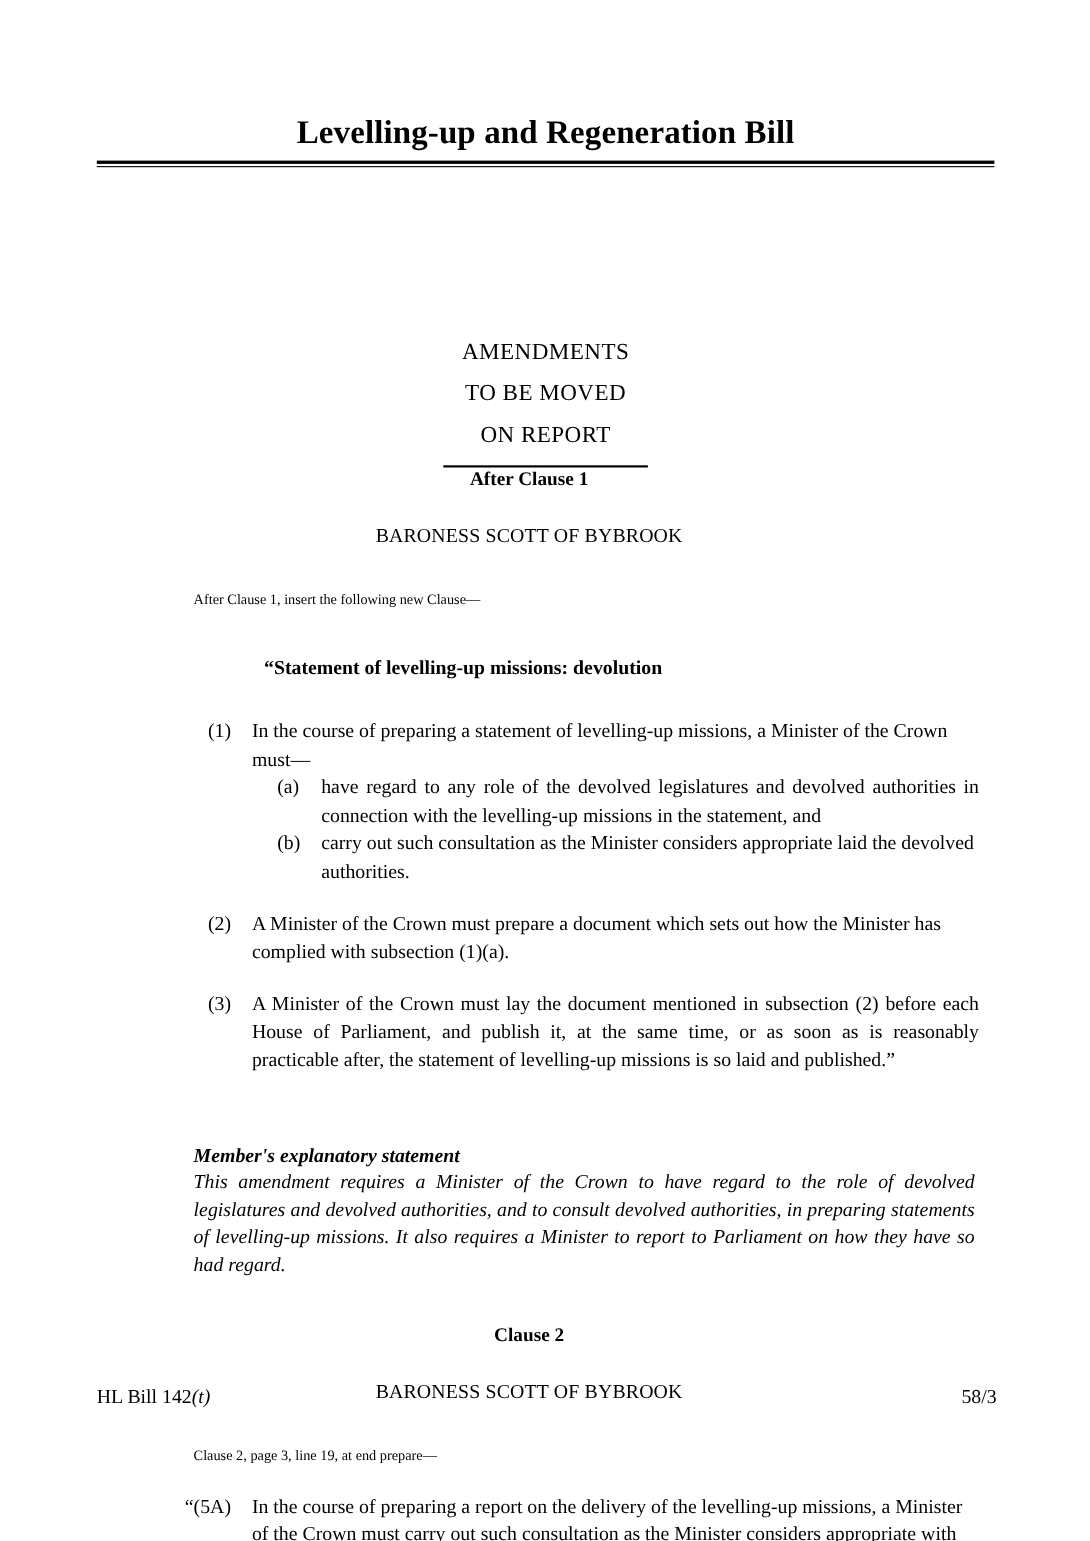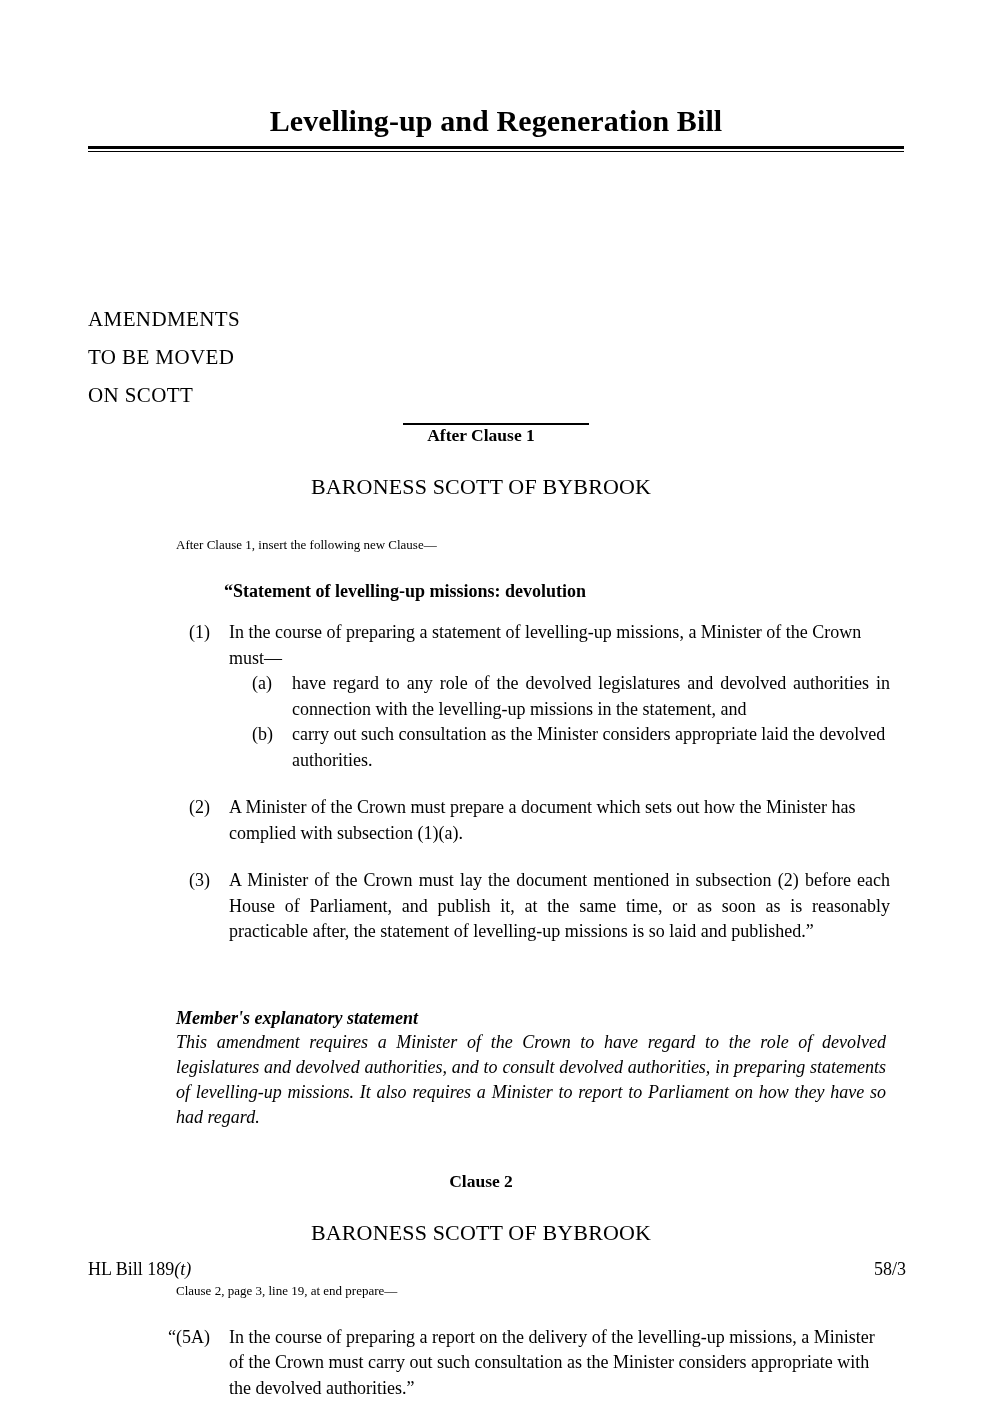--- a/index.html
+++ b/index.html
@@ -57,20 +57,21 @@
     background: #000;
     width: 100%;
   }
 
   
   .amend-head {
     position: absolute;
     left: 88px;
     top: 300px;
     width: 816px;
+    text-align: center;
   }
   .amend-head .line {
     font-size: 21px;
     line-height: 38px;
     letter-spacing: 0.4px;
   }
   .short-rule {
     width: 186px;
     height: 2px;
     background: #000;
@@ -87,40 +88,40 @@
 
   .clause-head {
     text-align: center;
     font-weight: bold;
     font-size: 17.5px;
     line-height: 22px;
     margin: 0;
   }
   .sponsor {
     text-align: center;
-    font-size: 22px;
+    font-size: 18px;
     line-height: 22px;
     letter-spacing: 0.15px;
     margin: 0;
   }
   .spacer-16 { height: 16px; }
   .spacer-22 { height: 22px; }
   .spacer-30 { height: 30px; }
   .spacer-34 { height: 34px; }
   .spacer-40 { height: 40px; }
 
   .instruction {
     margin: 0;
     padding-left: 104px;
     font-size: 13px;
     line-height: 25px;
   }
 
   .quoted-heading {
-    margin: 0;
+    margin: 16px;
     padding-left: 152px;
     font-weight: bold;
     font-size: 18px;
     line-height: 25px;
   }
 
   
   .subsec {
     position: relative;
     margin: 0;
@@ -212,21 +213,21 @@
     <div class="rule-double">
       <div class="rule-thick"></div>
       <div class="rule-gap"></div>
       <div class="rule-thin"></div>
     </div>
   </div>
 
   <div class="amend-head">
     <div class="line">AMENDMENTS</div>
     <div class="line">TO BE MOVED</div>
-    <div class="line">ON SCOTT</div>
+    <div class="line">ON REPORT</div>
     <div class="short-rule"></div>
   </div>
 
   <div class="content">
 
     <div>
 
       <div class="clause-head">After Clause 1</div>
 
       <div class="spacer-30"></div>
@@ -300,17 +301,17 @@
       <p class="subsec wide nojust">
         <span class="marker">“(5A)</span>
         <span>In the course of preparing a report on the delivery of the levelling-up missions, a Minister of the Crown must carry out such consultation as the Minister considers appropriate with the devolved authorities.”</span>
       </p>
 
     </div>
 
   </div>
 
   <div class="footer">
-    <div><span>HL Bill 189</span><span class="ital">(t)</span></div>
+    <div><span>HL Bill 142</span><span class="ital">(t)</span></div>
     <div>58/3</div>
   </div>
 
 </div>
 
 </body></html>

